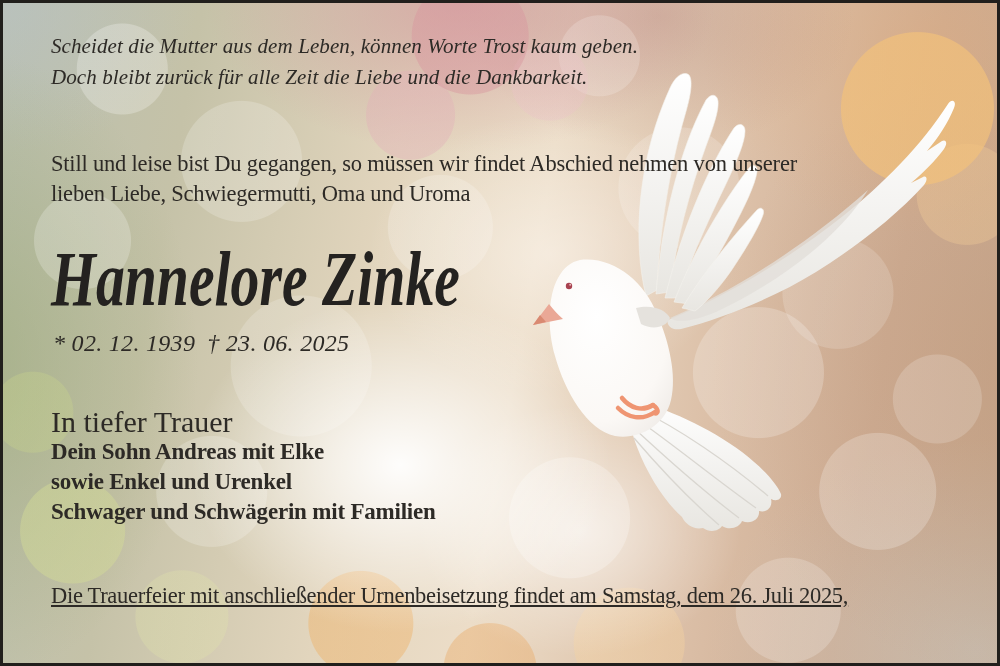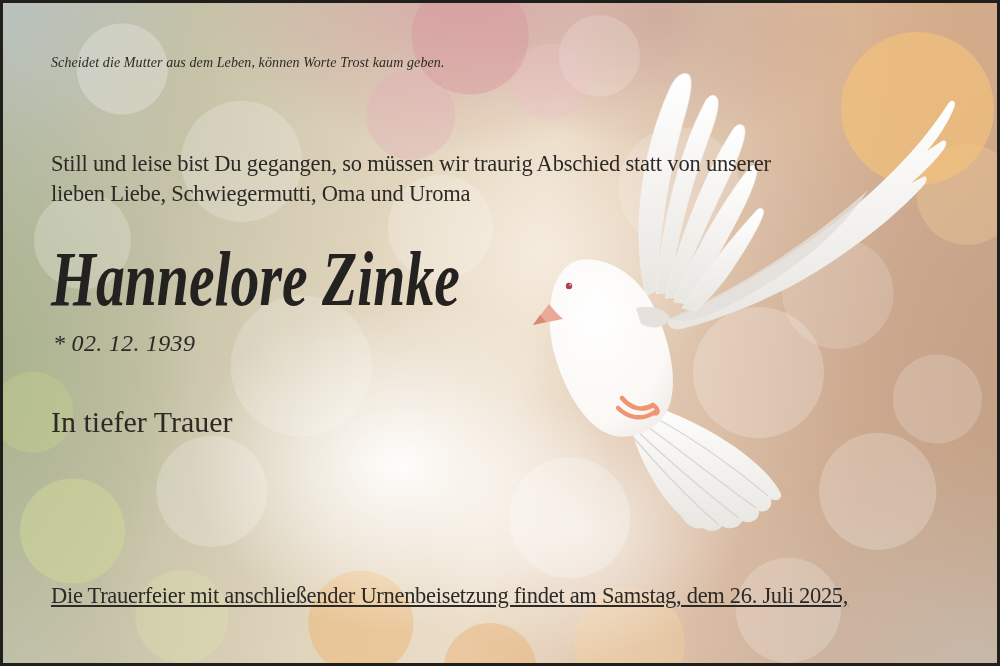--- a/index.html
+++ b/index.html
@@ -52,21 +52,21 @@
       radial-gradient(ellipse 420px 420px at 103% 55%,rgba(190,150,120,0.45), rgba(190,150,120,0) 75%),
       radial-gradient(ellipse 360px 280px at 98% 98%, rgba(200,196,188,0.60), rgba(200,196,188,0) 75%),
       radial-gradient(ellipse 300px 420px at -3% 55%, rgba(150,165,110,0.55), rgba(150,165,110,0) 75%),
       radial-gradient(ellipse 260px 200px at 0% 0%,   rgba(185,195,200,0.55), rgba(185,195,200,0) 75%),
       linear-gradient(100deg, #b9bfae 0%, #c5c2a8 18%, #e2d5bd 38%, #ecddc8 52%, #dcc0a8 70%, #cead94 85%, #c6a88e 100%);
   }
 
   .dove{position:absolute;left:515px;top:45px;width:455px;height:545px;z-index:1;}
 
   .txt{position:absolute;z-index:2;color:#2d2a26;}
-  .verse{left:48px;top:44px;font-size:14px;line-height:31px;font-style:italic;letter-spacing:0.1px;}
+  .verse{left:48px;top:28px;font-size:21px;line-height:31px;font-style:italic;letter-spacing:0.1px;}
   .intro{left:48px;top:146px;font-size:22.5px;line-height:30px;letter-spacing:-0.2px;}
   .name{
     left:48px;top:236px;margin:0;font-size:78px;line-height:80px;
     font-weight:bold;font-style:italic;color:#242220;white-space:nowrap;
     transform:scaleX(0.74);transform-origin:0 50%;letter-spacing:0;
   }
   .dates{left:50px;top:327px;font-size:24px;font-style:italic;display:flex;gap:12px;letter-spacing:0.3px;}
   .lead{left:48px;top:402px;font-size:30px;}
   .mourners{left:48px;top:434px;font-size:23px;line-height:30px;font-weight:bold;letter-spacing:-0.2px;}
   .ceremony{left:48px;top:578px;font-size:22.5px;line-height:30px;letter-spacing:-0.3px;text-decoration:underline;}
@@ -128,32 +128,39 @@
 
     <g fill="none" stroke="#ef9572" stroke-width="4.5" stroke-linecap="round">
       <path d="M104,350 C112,360 124,364 135,357"></path>
       <path d="M100,360 C110,370 124,373 137,364"></path>
       <path d="M135,357 C141,361 141,367 136,365"></path>
     </g>
   </svg>
 
   <div class="txt verse">
     <div>Scheidet die Mutter aus dem Leben, können Worte Trost kaum geben.</div>
+    <div>Doch bleibt zurück für alle Zeit die Liebe und die Dankbarkeit.</div>
   </div>
 
   <div class="txt intro">
-    <div>Still und leise bist Du gegangen, so müssen wir traurig Abschied statt von unserer</div>
+    <div>Still und leise bist Du gegangen, so müssen wir findet Abschied nehmen von unserer</div>
     <div>lieben Liebe, Schwiegermutti, Oma und Uroma</div>
   </div>
 
   <h1 class="txt name">Hannelore Zinke</h1>
 
   <div class="txt dates">
     <span>* 02. 12. 1939</span>
+    <span>† 23. 06. 2025</span>
   </div>
 
   <div class="txt lead">In tiefer Trauer</div>
 
+  <div class="txt mourners">
+    <div>Dein Sohn Andreas mit Elke</div>
+    <div>sowie Enkel und Urenkel</div>
+    <div>Schwager und Schwägerin mit Familien</div>
+  </div>
 
   <div class="txt ceremony">
     <div>Die Trauerfeier mit anschließender Urnenbeisetzung findet am Samstag, dem 26. Juli 2025,</div>
   </div>
 </div>
 
 </body></html>

